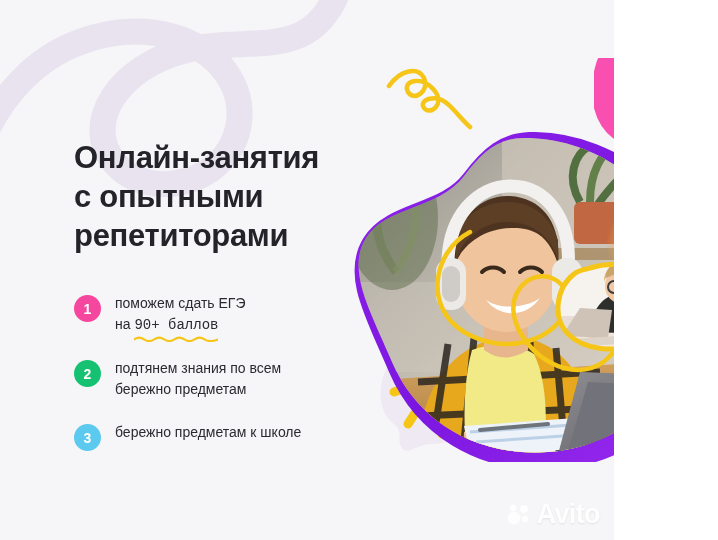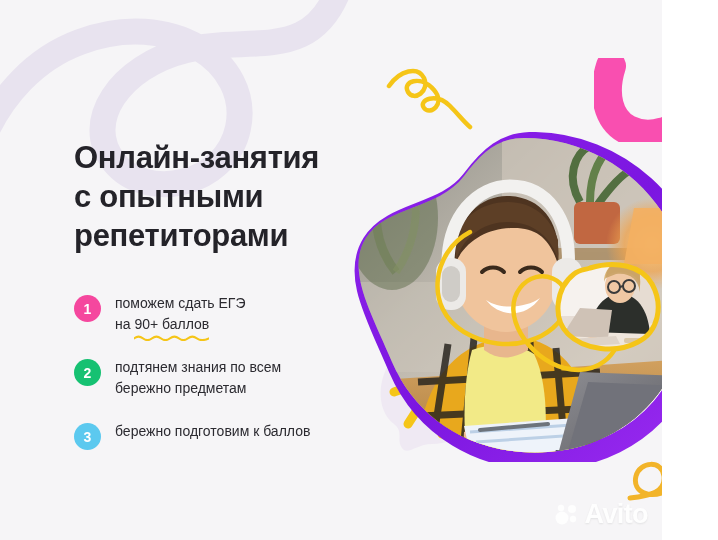--- a/index.html
+++ b/index.html
@@ -7,21 +7,21 @@
 
   html, body {
     width: 718px;
     height: 540px;
     overflow: hidden;
     font-family: "Liberation Sans", "DejaVu Sans", sans-serif;
   }
 
   #ad-canvas {
     position: relative;
-    width: 662px;
+    width: 614px;
     height: 540px;
     background: #f6f5f7;
     overflow: hidden;
   }
 
   
   .bg-loop {
     position: absolute;
     left: -30px;
     top: -20px;
@@ -93,21 +93,21 @@
   }
 
   .benefit-text {
     font-size: 14px;
     line-height: 21px;
     color: #2b2a30;
     white-space: pre-line;
     position: relative;
   }
 
-  .benefit-text .hl { position: relative; display: inline-block; }
+  .benefit-text .hl { position: relative; display: inline-block; font-family: Liberation Mono, monospace; }
   .wavy-underline {
     position: absolute;
     left: 0;
     bottom: -6px;
     width: 100%;
     height: 7px;
   }
 
   
   .watermark {
@@ -322,21 +322,21 @@
       </li>
 
       <li class="benefit">
         <span class="benefit-badge" style="background:#16c172">2</span>
         <span class="benefit-text">подтянем знания по всем
 бережно предметам</span>
       </li>
 
       <li class="benefit">
         <span class="benefit-badge" style="background:#5cc9ef">3</span>
-        <span class="benefit-text">бережно подготовим к баллов</span>
+        <span class="benefit-text">бережно предметам к школе</span>
       </li>
 
     </ul>
   </div>
 
   <div class="watermark">
     <svg width="24" height="24" viewBox="0 0 24 24">
       <circle cx="7" cy="15" r="6.5" fill="#ffffff" opacity="0.95"></circle>
       <circle cx="17" cy="6" r="4" fill="#ffffff" opacity="0.95"></circle>
       <circle cx="6" cy="5" r="3.2" fill="#ffffff" opacity="0.95"></circle>

